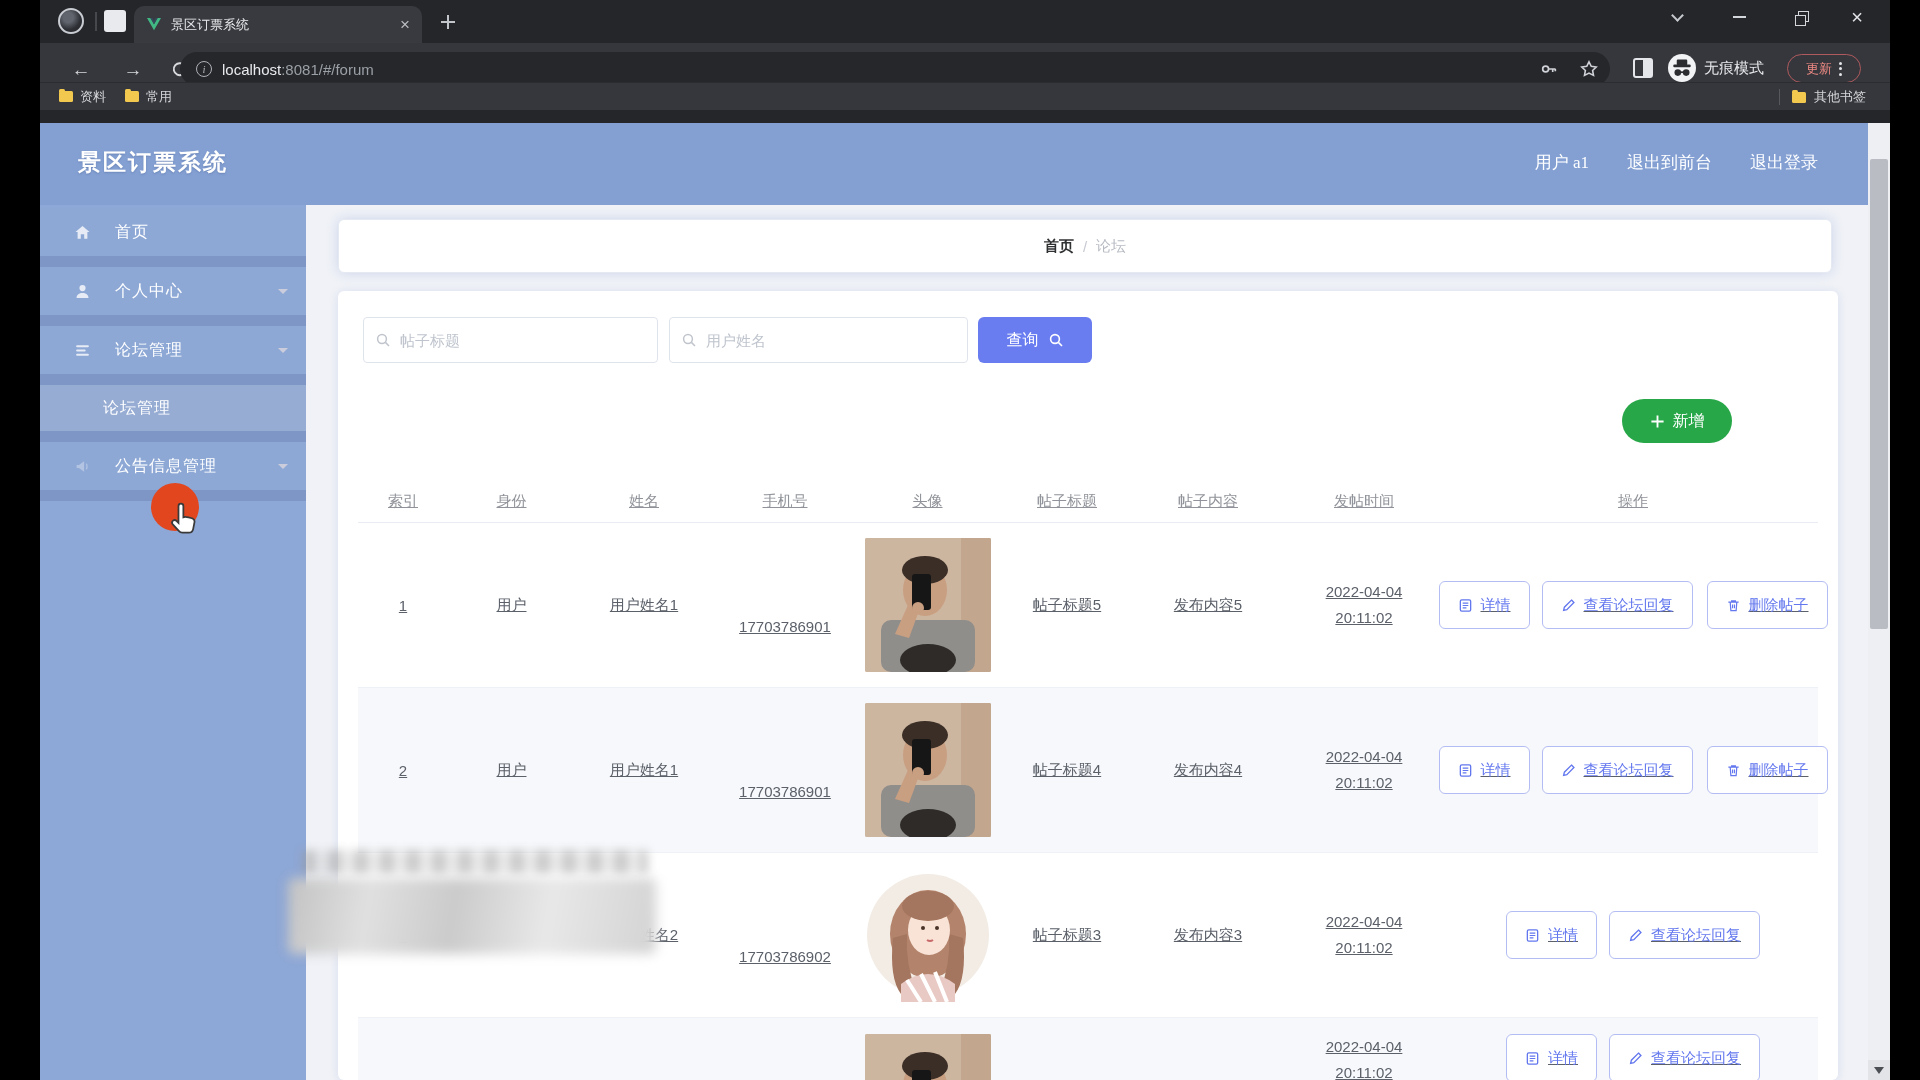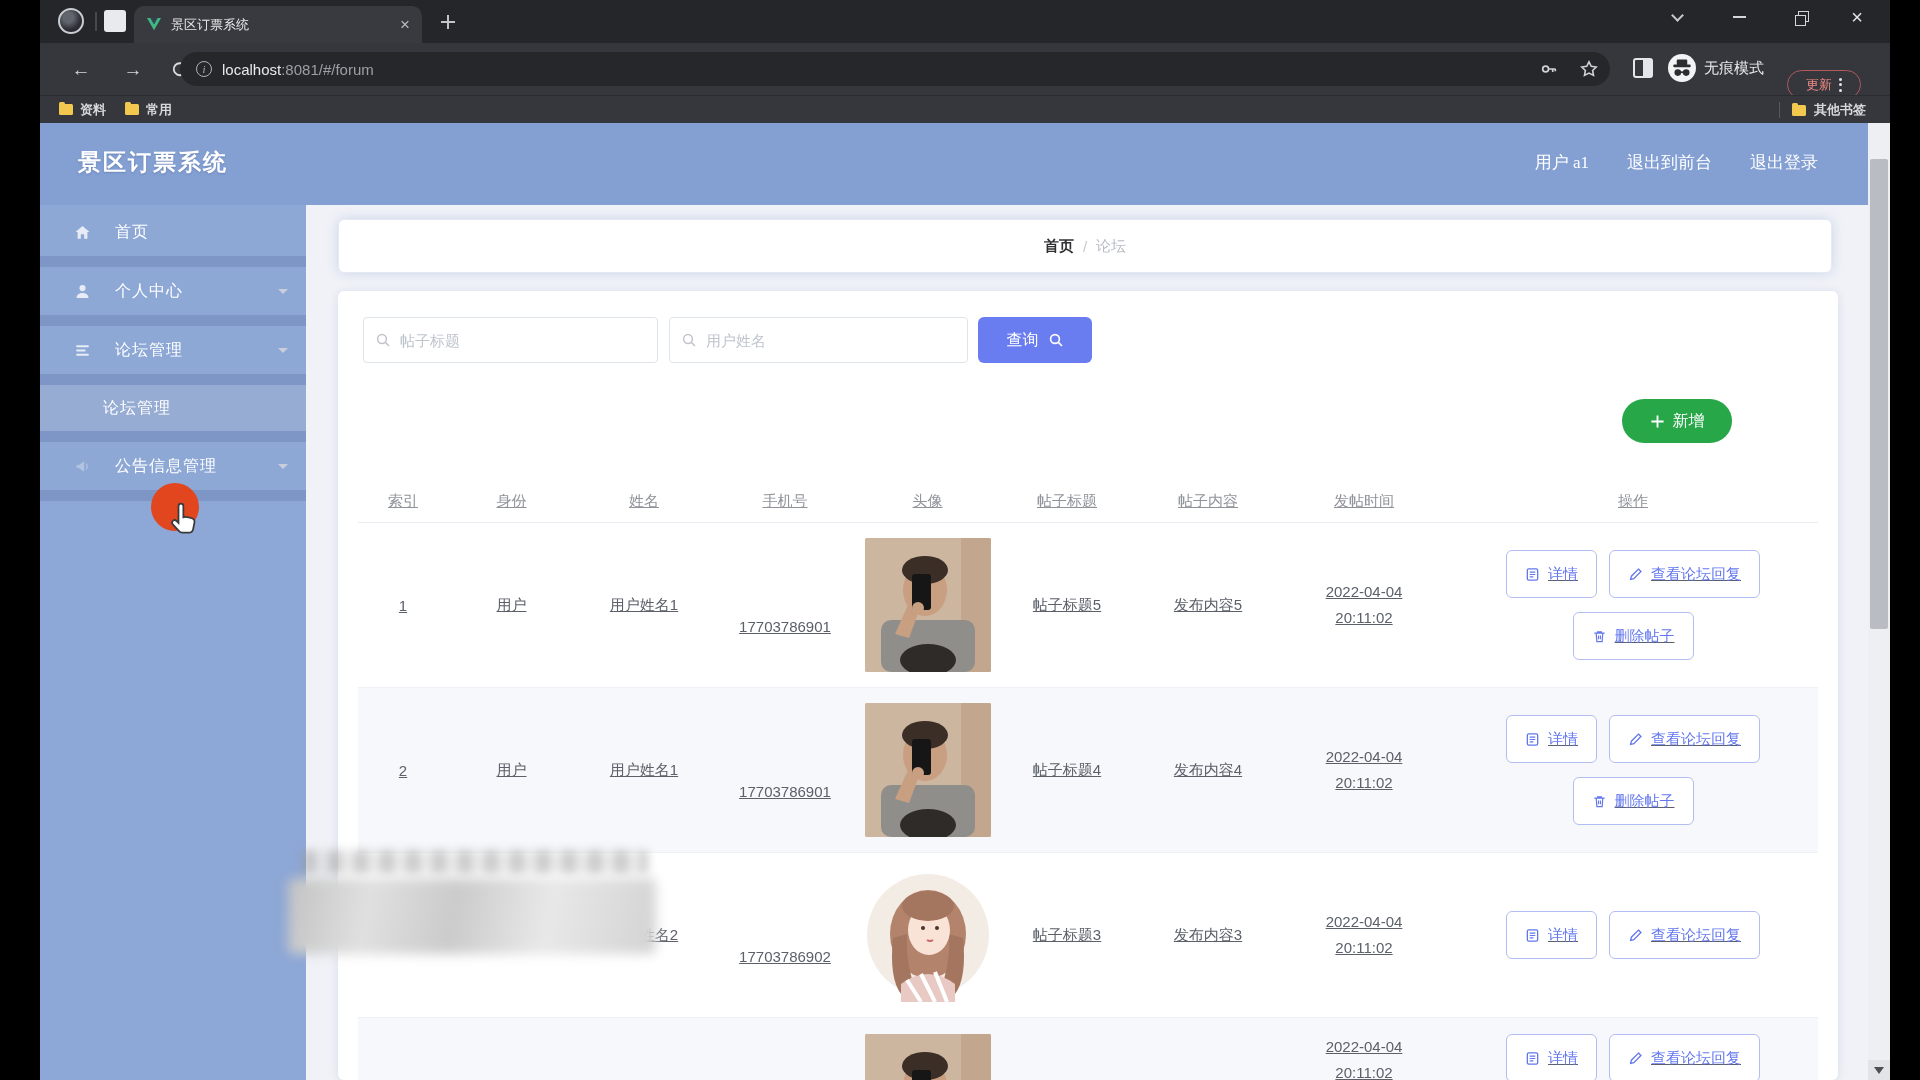--- a/index.html
+++ b/index.html
@@ -39,28 +39,28 @@
   .info-ic { width:16px; height:16px; border:1.4px solid #aeb1b7; border-radius:50%; color:#aeb1b7;
     font-size:11px; display:flex; align-items:center; justify-content:center; font-family:"Liberation Serif",serif; font-style:italic; }
   .url-text { margin-left:10px; font-size:15px; color:#e8eaed; }
   .url-rest { color:#9aa0a6; }
   .pill-right-ic { position:absolute; top:17px; width:18px; height:18px; }
   .sidepanel-ic { position:absolute; left:1593px; top:15px; width:20px; height:20px; border:2px solid #e4e6ea; border-radius:3px; }
   .sidepanel-ic::after { content:""; position:absolute; right:0; top:0; width:8px; height:16px; background:#e4e6ea; }
   .incog-badge { position:absolute; left:1628px; top:11px; width:28px; height:28px; border-radius:50%; background:#f1f3f4; }
   .incog-label { position:absolute; left:1664px; top:16px; color:#e8eaed; font-size:15px; }
   .update-pill { position:absolute; left:1747px; top:11px; width:74px; height:29px; border:1.5px solid #b05a5e; border-radius:15px;
-    display:flex; align-items:center; justify-content:center; gap:7px;margin-top:16px; }
+    display:flex; align-items:center; justify-content:center; gap:7px; }
   .update-label { color:#f08a84; font-size:13px; }
   .vdots { display:flex; flex-direction:column; gap:2.5px; }
   .vdots i { width:3px; height:3px; border-radius:50%; background:#e3e5e8; }
 
   
-  .bookmarks { position:absolute; left:0; top:95px; right:0; height:28px; background:#35373c; border-top:1px solid #2b2c30;
-    display:flex; align-items:center;font-weight:bold; }
+  .bookmarks { position:absolute; left:0; top:82px; right:0; height:28px; background:#35373c; border-top:1px solid #2b2c30;
+    display:flex; align-items:center; }
   .bm-item { display:flex; align-items:center; gap:7px; margin-left:19px; color:#d5d7da; font-size:13px; }
   .folder-ic { position:relative; width:14px; height:11px; background:#f3c84f; border-radius:1.5px; }
   .folder-ic::before { content:""; position:absolute; left:0; top:-2px; width:6px; height:3px; background:#f3c84f; border-radius:1.5px 1.5px 0 0; }
   .bm-right { position:absolute; right:24px; top:0; height:28px; display:flex; align-items:center; gap:8px;padding-left:20px; }
   .bm-vsep { width:1px; height:16px; background:#55585e; margin-right:4px; }
 
   
   .page { position:absolute; left:0; top:123px; width:1850px; height:957px; background:#f0f2f7; overflow:hidden; }
   .app-header { position:absolute; left:0; top:0; width:1828px; height:82px; background:#84a0d3; }
   .app-title { position:absolute; left:38px; top:24px; color:#fff; font-size:23px; font-weight:bold; letter-spacing:2px;
@@ -105,21 +105,21 @@
   .tbody-row { height:165px; color:#5b6069; font-size:15px; border-bottom:1px solid #eef1f6; }
   .tbody-row.zebra { background:#f7f8fb; }
   .tbody-row.partial { align-items:flex-start; padding-top:16px; }
   .cell { display:flex; align-items:center; justify-content:center; text-align:center;text-decoration:underline; }
   .col-index{width:90px}.col-role{width:127px}.col-name{width:138px}.col-phone{width:144px}
   .col-avatar{width:141px}.col-title{width:138px}.col-content{width:144px}.col-time{width:168px}.col-actions{width:370px}
   .phone-val { width:100px; word-break:break-all; line-height:26px;margin-top:44px; }
   .time-val { width:112px; line-height:26px; }
   .avatar-box { width:126px; height:134px; border-radius:2px; overflow:hidden; background:#cdb6a0; }
   .avatar-box svg { display:block; }
-  .actions-stack { display:flex; flex-direction:column; align-items:center; gap:14px; }
+  .actions-stack { display:flex; flex-direction:row; align-items:center; gap:14px; }
   .actions-line { display:flex; gap:12px; }
   .act-btn { height:48px; padding:0 18px; background:#fff; border:1px solid #b4bdf3; border-radius:6px;
     color:#6377ee; font-size:15px; display:flex; align-items:center; gap:8px; cursor:pointer; white-space:nowrap; }
   .act-btn svg { width:15px; height:15px; }
 
   
   .blur-band { position:absolute; left:248px; top:755px; width:368px; height:76px; z-index:40; border-radius:6px;
     background:linear-gradient(100deg,#c2c2c2,#e0e0e0 22%,#cbcbcb 45%,#e8e8e8 70%,#d3d3d3); filter:blur(6px); }
   .blur-smudge { position:absolute; left:262px; top:727px; width:346px; height:24px; z-index:40; opacity:.5;
     background:repeating-linear-gradient(90deg,#9a9a9a 0 14px,#d8d8d8 14px 26px); filter:blur(5px); border-radius:4px; }

